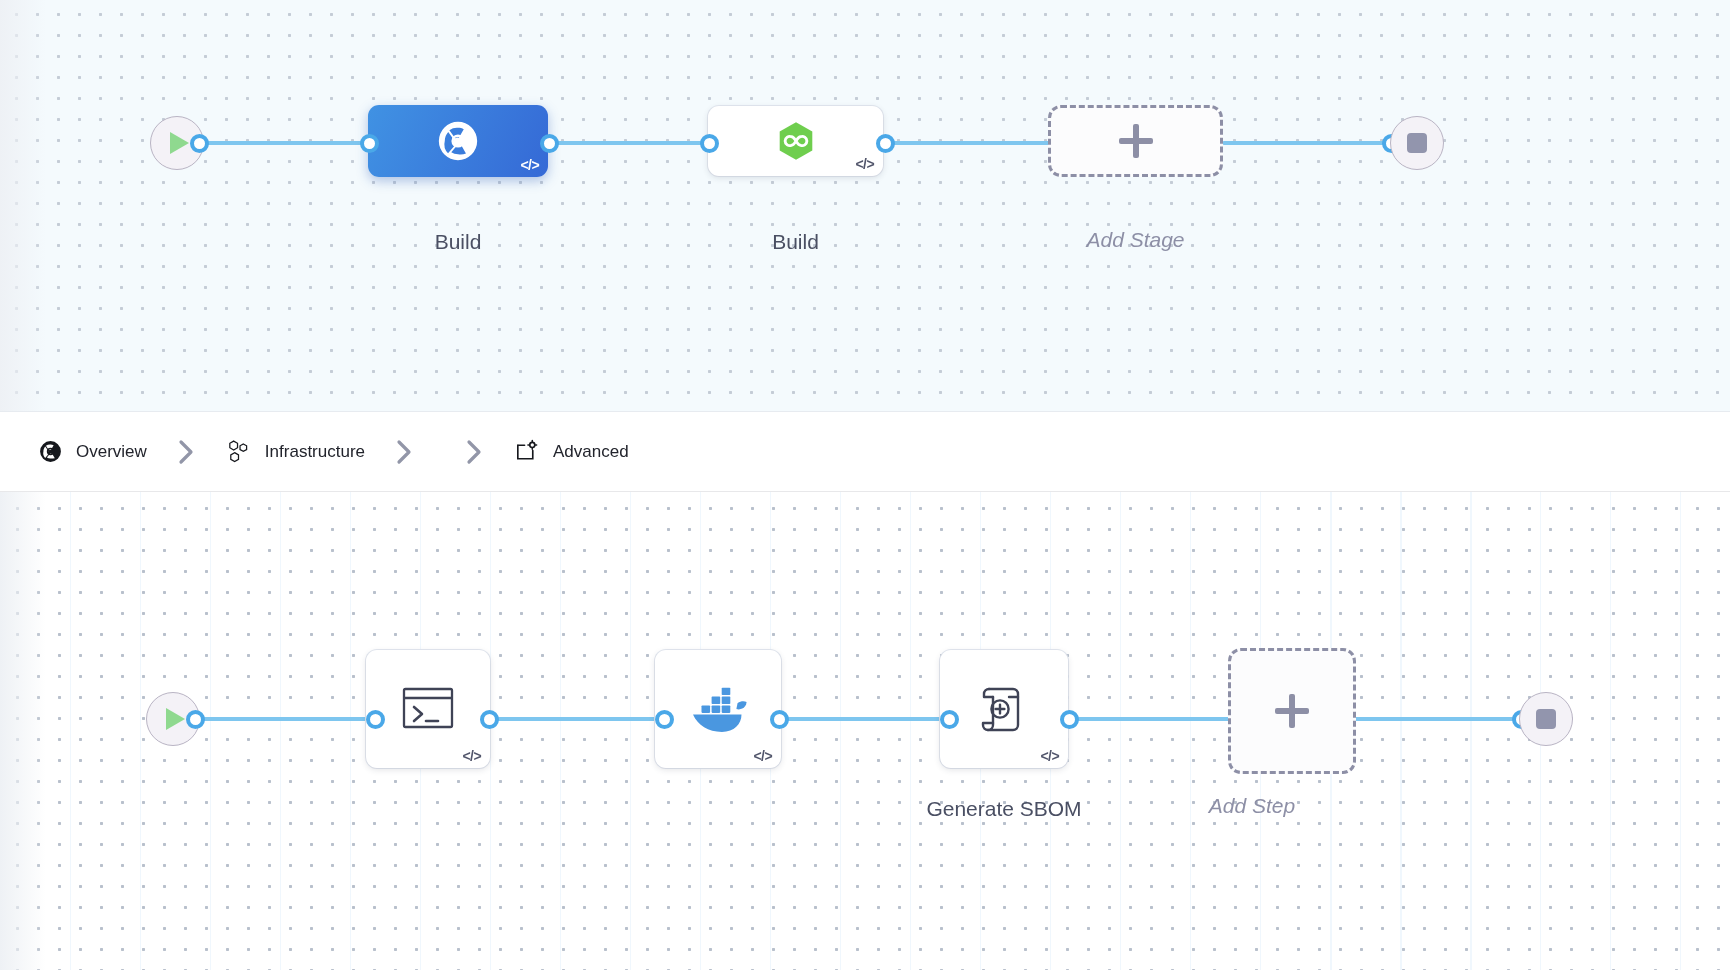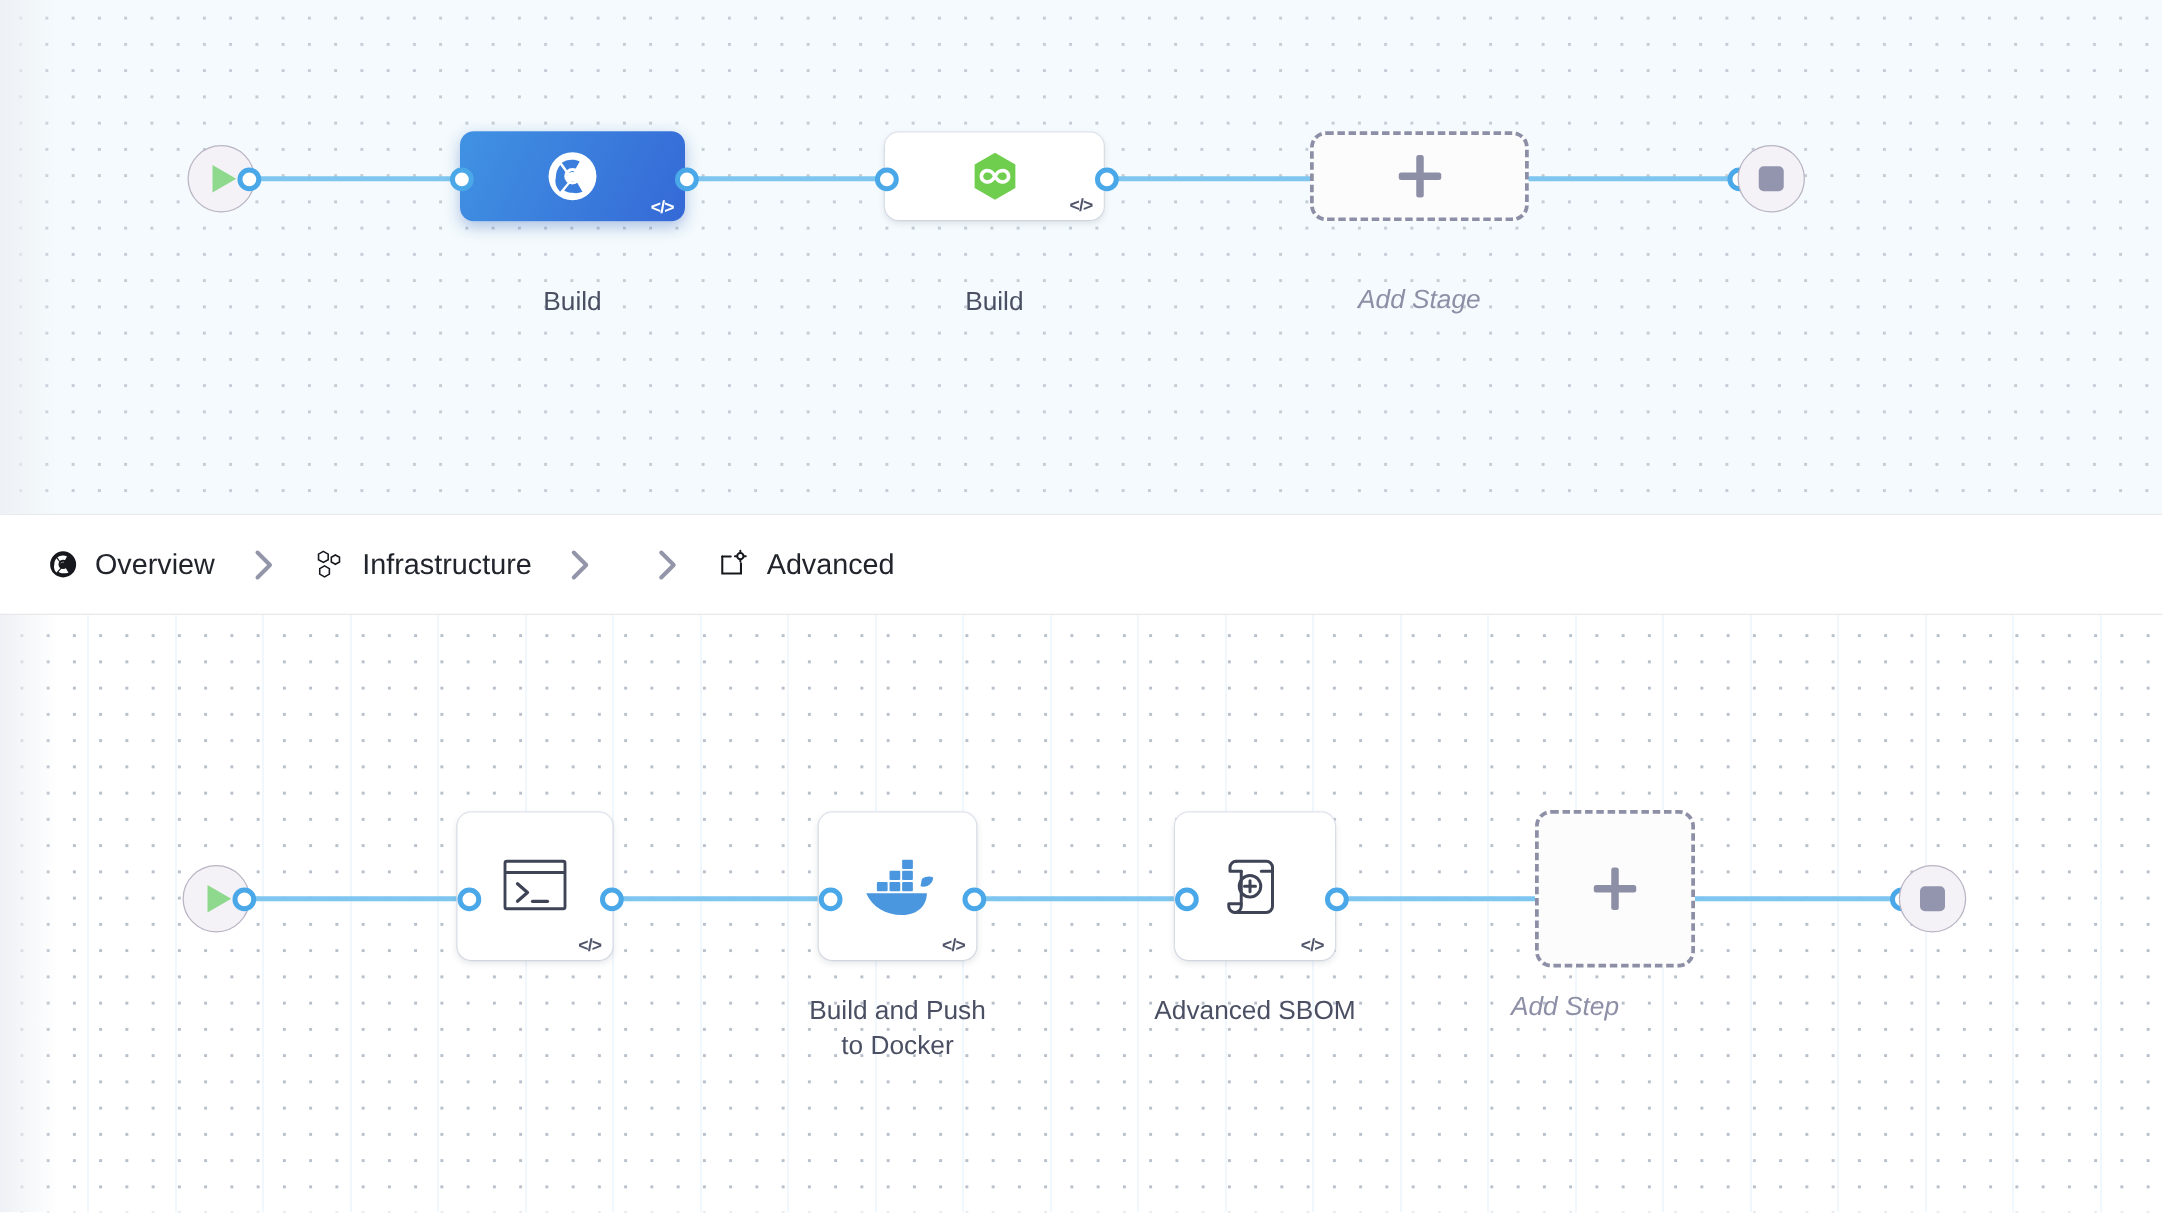--- a/index.html
+++ b/index.html
@@ -111,21 +111,21 @@
   
   #tabbar {
     position: absolute; left: 0; top: 412px; width: 1730px; height: 80px;
     background: #ffffff; border-bottom: 1px solid #e8e8ea;
     display: flex; align-items: center; padding-left: 34px; gap: 0;
   }
   .tab {
     display: flex; align-items: center; gap: 13px;
     height: 80px; padding: 0 4px; cursor: pointer; position: relative;
   }
-  .tab-label { font-size: 23px; color: #22242c; }
+  .tab-label { font-size: 17px; color: #22242c; }
   .tab.active .tab-label { font-weight: 700; }
   .tab.active::after {
     content: ""; position: absolute; left: -16px; right: -16px; bottom: 0;
     height: 5px; background: #1e6fc4; border-radius: 1px;
   }
   .chev {
     width: 70px; display: flex; align-items: center; justify-content: center;
     color: #9296a8;
   }
   .tab-icon { display: flex; align-items: center; justify-content: center; }
@@ -276,39 +276,37 @@
           <rect x="37.7" y="15.6" width="8.6" height="7.4" rx=".8"></rect>
           <rect x="37.7" y="6.7" width="8.6" height="7.4" rx=".8"></rect>
           <path d="M9 33.5h48.5c0 9.8-7.4 17.4-19.6 17.4-13.7 0-24-6.4-28.9-17.4z"></path>
           <path d="M53.5 22.2c2.9-2 6.3-2.5 9.1-1.2-.3 3-1.9 5.4-4.3 6.6-1.9.9-4 1-5.9.4z"></path>
         </g>
       </svg>
       <span class="code-badge">&lt;/&gt;</span>
     </div>
     <div class="port" style="left:655px; top:218px;"></div>
     <div class="port" style="left:770px; top:218px;"></div>
-    <div class="caption" style="left:568px; top:303px; width:300px;">Build and Push
-to Docker</div>
 
     <div class="node" style="left:940px; top:158px; width:128px; height:118px;">
       <svg width="62" height="62" viewBox="0 0 62 62">
         <g fill="none" stroke="#3f4356" stroke-width="2.4" stroke-linejoin="round" stroke-linecap="round">
           <path d="M16 11h24a5 5 0 0 1 5 5v3h-9"></path>
           <path d="M16 11a5 5 0 0 0-5 5v3h9"></path>
           <path d="M20 19v28a5 5 0 0 1-5 5h25a5 5 0 0 0 5-5V19"></path>
           <path d="M15 52a5 5 0 0 1-5-5v-2h10"></path>
         </g>
         <circle cx="27" cy="31" r="8.6" fill="none" stroke="#3f4356" stroke-width="2.4"></circle>
         <path d="M27 26.6v8.8M22.6 31h8.8" stroke="#3f4356" stroke-width="2.4" stroke-linecap="round"></path>
       </svg>
       <span class="code-badge">&lt;/&gt;</span>
     </div>
     <div class="port" style="left:940px; top:218px;"></div>
     <div class="port" style="left:1060px; top:218px;"></div>
-    <div class="caption" style="left:880px; top:303px; width:248px;">Advanced SBOM</div>
+    <div class="caption" style="left:880px; top:303px; width:248px;">Generate SBOM</div>
 
     <div class="node dashed" style="left:1228px; top:156px; width:128px; height:126px;">
       <div class="plus"></div>
     </div>
     <div class="caption muted" style="left:1128px; top:300px; width:248px;">Add Step</div>
 
     <div class="port" style="left:1512px; top:218px;"></div>
     <div class="terminal" style="left:1519px; top:200px;">
       <div class="stop-sq"></div>
     </div>

